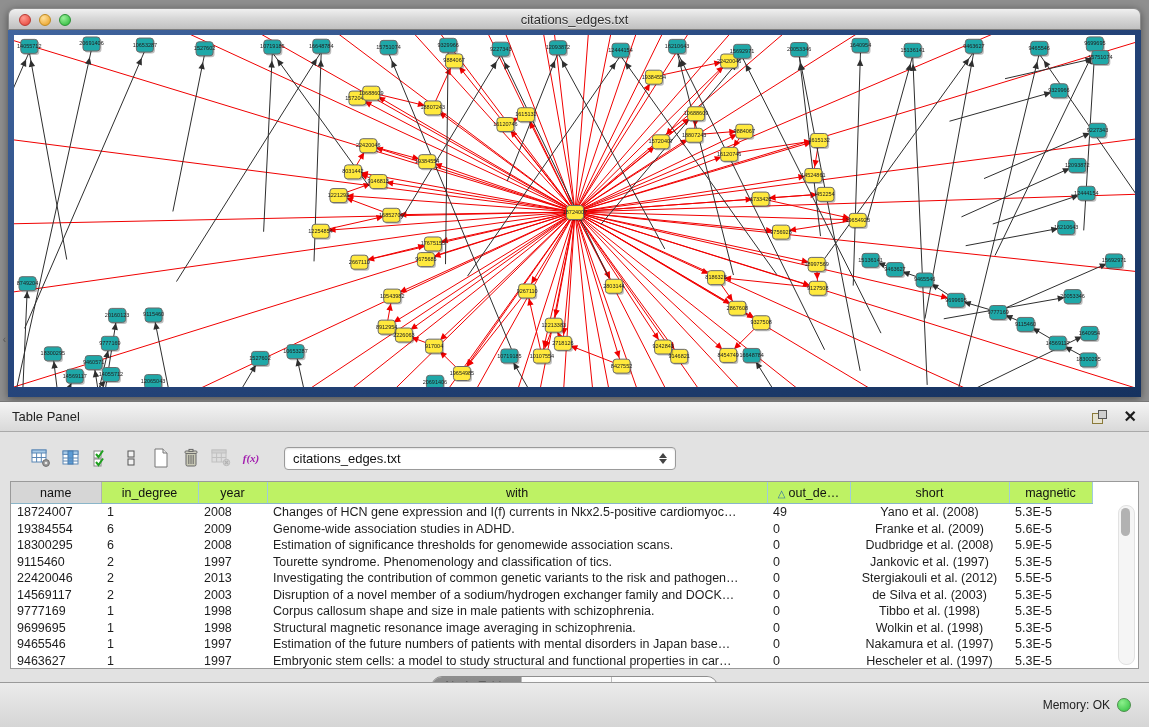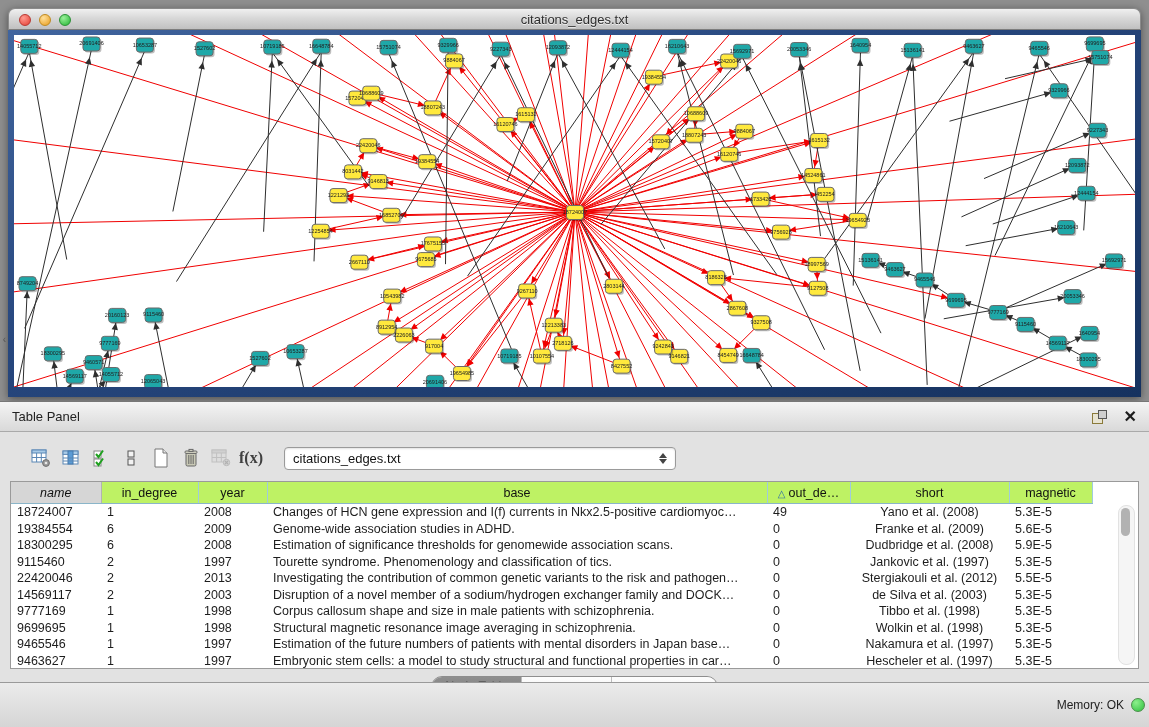--- a/index.html
+++ b/index.html
@@ -34,57 +34,57 @@
   .tp-header .spacer{flex:1;}
   .float-ic{position:relative;width:16px;height:14px;margin-right:16px;cursor:pointer;}
   .float-ic .sq1{position:absolute;left:0;bottom:0;width:9px;height:9px;border:1px solid #8a7a3a;background:#e8e4d2;}
   .float-ic .sq2{position:absolute;right:1px;top:0;width:7px;height:7px;border:1px solid #555;background:#cfcfcf;}
   .close-ic{font-size:16px;font-weight:bold;color:#1c1c1c;cursor:pointer;line-height:16px;}
 
   .tp-body{padding:8px 10px 0 10px;}
   .toolbar{display:flex;align-items:center;height:36px;padding-left:16px;}
   .tbtn{width:30px;height:28px;display:flex;align-items:center;justify-content:center;cursor:pointer;}
   .tbtn.dim{opacity:.45;}
-  .fx{font-family:"Liberation Serif",serif;font-weight:bold;font-size:16px;color:#404040;}
+  .fx{font-family:"Liberation Serif",serif;font-style:italic;font-weight:bold;font-size:11px;color:#a21caf;}
   .combobox{margin-left:18px;width:392px;height:23px;background:#fff;border:1px solid #9a9a9a;
     border-radius:4px;display:flex;align-items:center;padding:0 8px;font-size:13px;color:#111;
     box-sizing:border-box;cursor:pointer;box-shadow:inset 0 1px 2px rgba(0,0,0,.12);}
   .stepper{margin-left:auto;display:flex;flex-direction:column;align-items:center;gap:1px;}
   .stepper .up{width:0;height:0;border-left:4px solid transparent;border-right:4px solid transparent;border-bottom:5px solid #444;}
   .stepper .dn{width:0;height:0;border-left:4px solid transparent;border-right:4px solid transparent;border-top:5px solid #444;}
 
   .table-wrap{position:relative;margin-top:5px;border:1px solid #9a9a9a;background:#fff;
     height:188px;overflow:hidden;box-sizing:border-box;}
   table{border-collapse:collapse;table-layout:fixed;width:1081px;}
   col.c0{width:90px}col.c1{width:97px}col.c2{width:69px}col.c3{width:500px}
   col.c4{width:83px}col.c5{width:159px}col.c6{width:83px}
   thead th{height:21px;background:#bef264;border-right:1px solid #9fcbdd;border-bottom:1px solid #8ab5c9;
     font-weight:normal;font-size:12.5px;color:#111;text-align:center;padding:0 4px;
     white-space:nowrap;overflow:hidden;cursor:pointer;}
-  thead th.first{background:#d6d6d6;border-right:1px solid #b2b2b2;font-style:italic;}
+  thead th.first{background:#d6d6d6;border-right:1px solid #b2b2b2;}
   .sort-glyph{color:#2f6fa8;font-size:10px;margin-right:3px;}
   tbody td{height:16.5px;line-height:16.5px;font-size:12.5px;color:#1d1d1d;padding:0 6px;
     white-space:nowrap;overflow:hidden;cursor:default;}
   tbody td.center{text-align:center;}
   .vscroll{position:absolute;right:3px;top:23px;bottom:3px;width:15px;background:#f5f5f5;
     border:1px solid #e2e2e2;border-radius:8px;cursor:pointer;}
   .vscroll .thumb{position:absolute;top:2px;left:2px;width:9px;height:28px;background:#b2b2b2;border-radius:5px;}
 
   .tabs-row{display:flex;justify-content:center;margin-top:7px;height:22px;}
   .tabs{display:flex;border:1px solid #8e8e8e;border-radius:11px;overflow:hidden;
     box-shadow:0 1px 1px rgba(0,0,0,.25);}
   .tab{padding:0 13px;line-height:21px;font-size:12.5px;color:#1e1e1e;cursor:pointer;
     background:linear-gradient(#fdfdfd,#f0f0f0);border-left:1px solid #bcbcbc;}
   .tab:first-child{border-left:none;}
   .tab.selected{background:linear-gradient(#909090,#777);color:#ececec;text-shadow:0 -1px 0 rgba(0,0,0,.3);}
 
   
   .status-bar{position:absolute;left:0;bottom:0;width:1149px;height:45px;
     background:linear-gradient(#ebebeb,#d5d5d5);border-top:1px solid #9a9a9a;
-    display:flex;align-items:center;justify-content:flex-end;padding-right:4px;
+    display:flex;align-items:center;justify-content:flex-end;padding-right:18px;
     box-sizing:border-box;font-size:12px;color:#222;gap:7px;}
   .mem-dot{width:14px;height:14px;border-radius:50%;
     background:radial-gradient(circle at 35% 30%,#8cf08c,#2fbf3f);border:1px solid #4a8f4a;box-sizing:border-box;}
 </style>
 </head>
 <body>
 
 <div class="net-window">
   <div class="titlebar">
     <div class="lights">
@@ -1040,21 +1040,21 @@
             <col class="c3">
           <col class="c4">
             <col class="c5">
             <col class="c6">
         </colgroup>
         <thead>
             <tr id="table-head-row">
               <th class="first">name</th>
               <th>in_degree</th>
               <th>year</th>
-              <th>base</th>
+              <th>with</th>
               <th><span class="sort-glyph">△</span>out_de…</th>
               <th>short</th>
               <th>magnetic</th>
             </tr>
           </thead>
         <tbody id="table-body">
             <tr>
               <td>18724007</td>
               <td>1</td>
               <td>2008</td>

